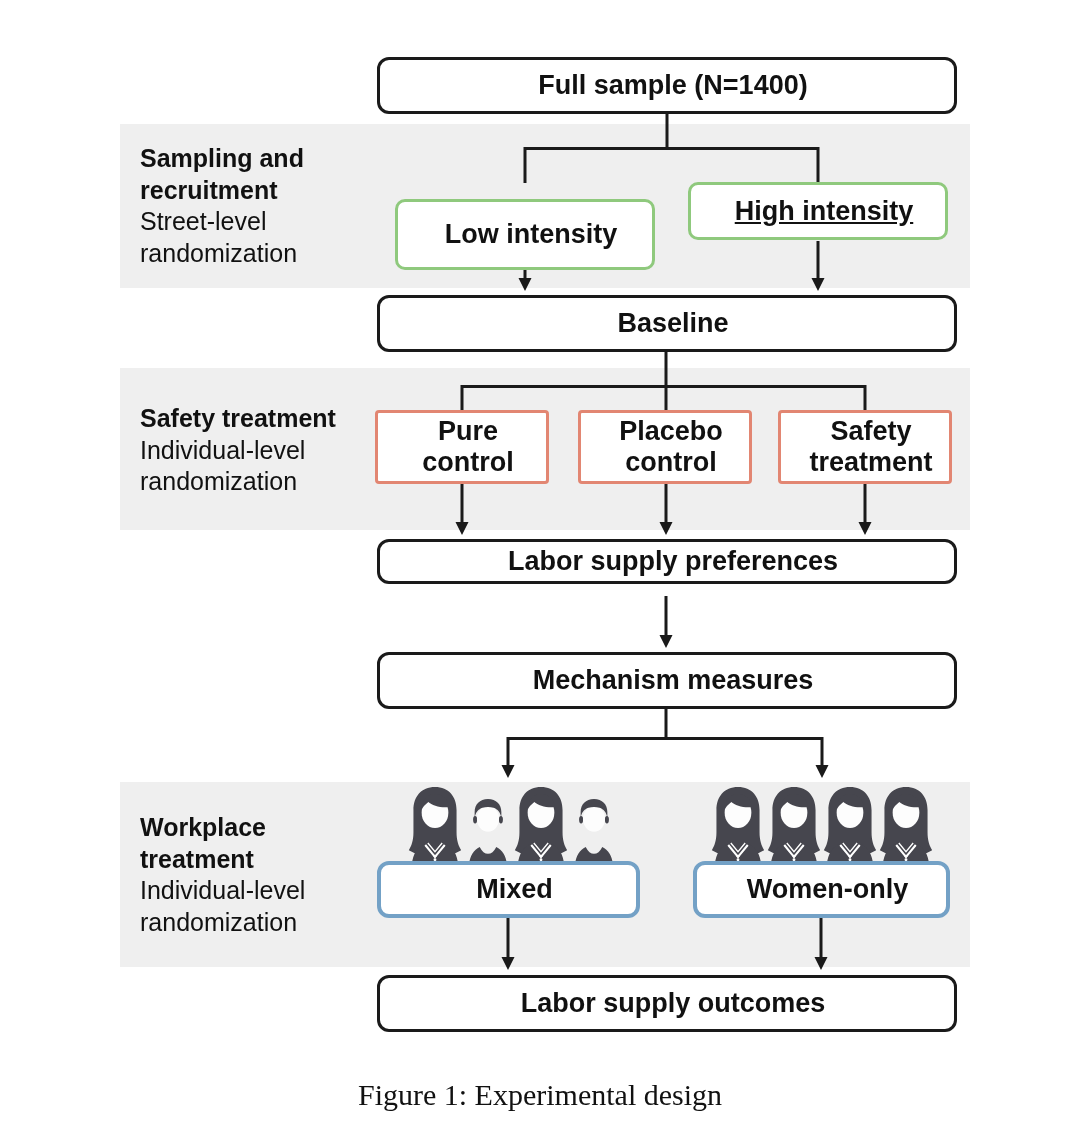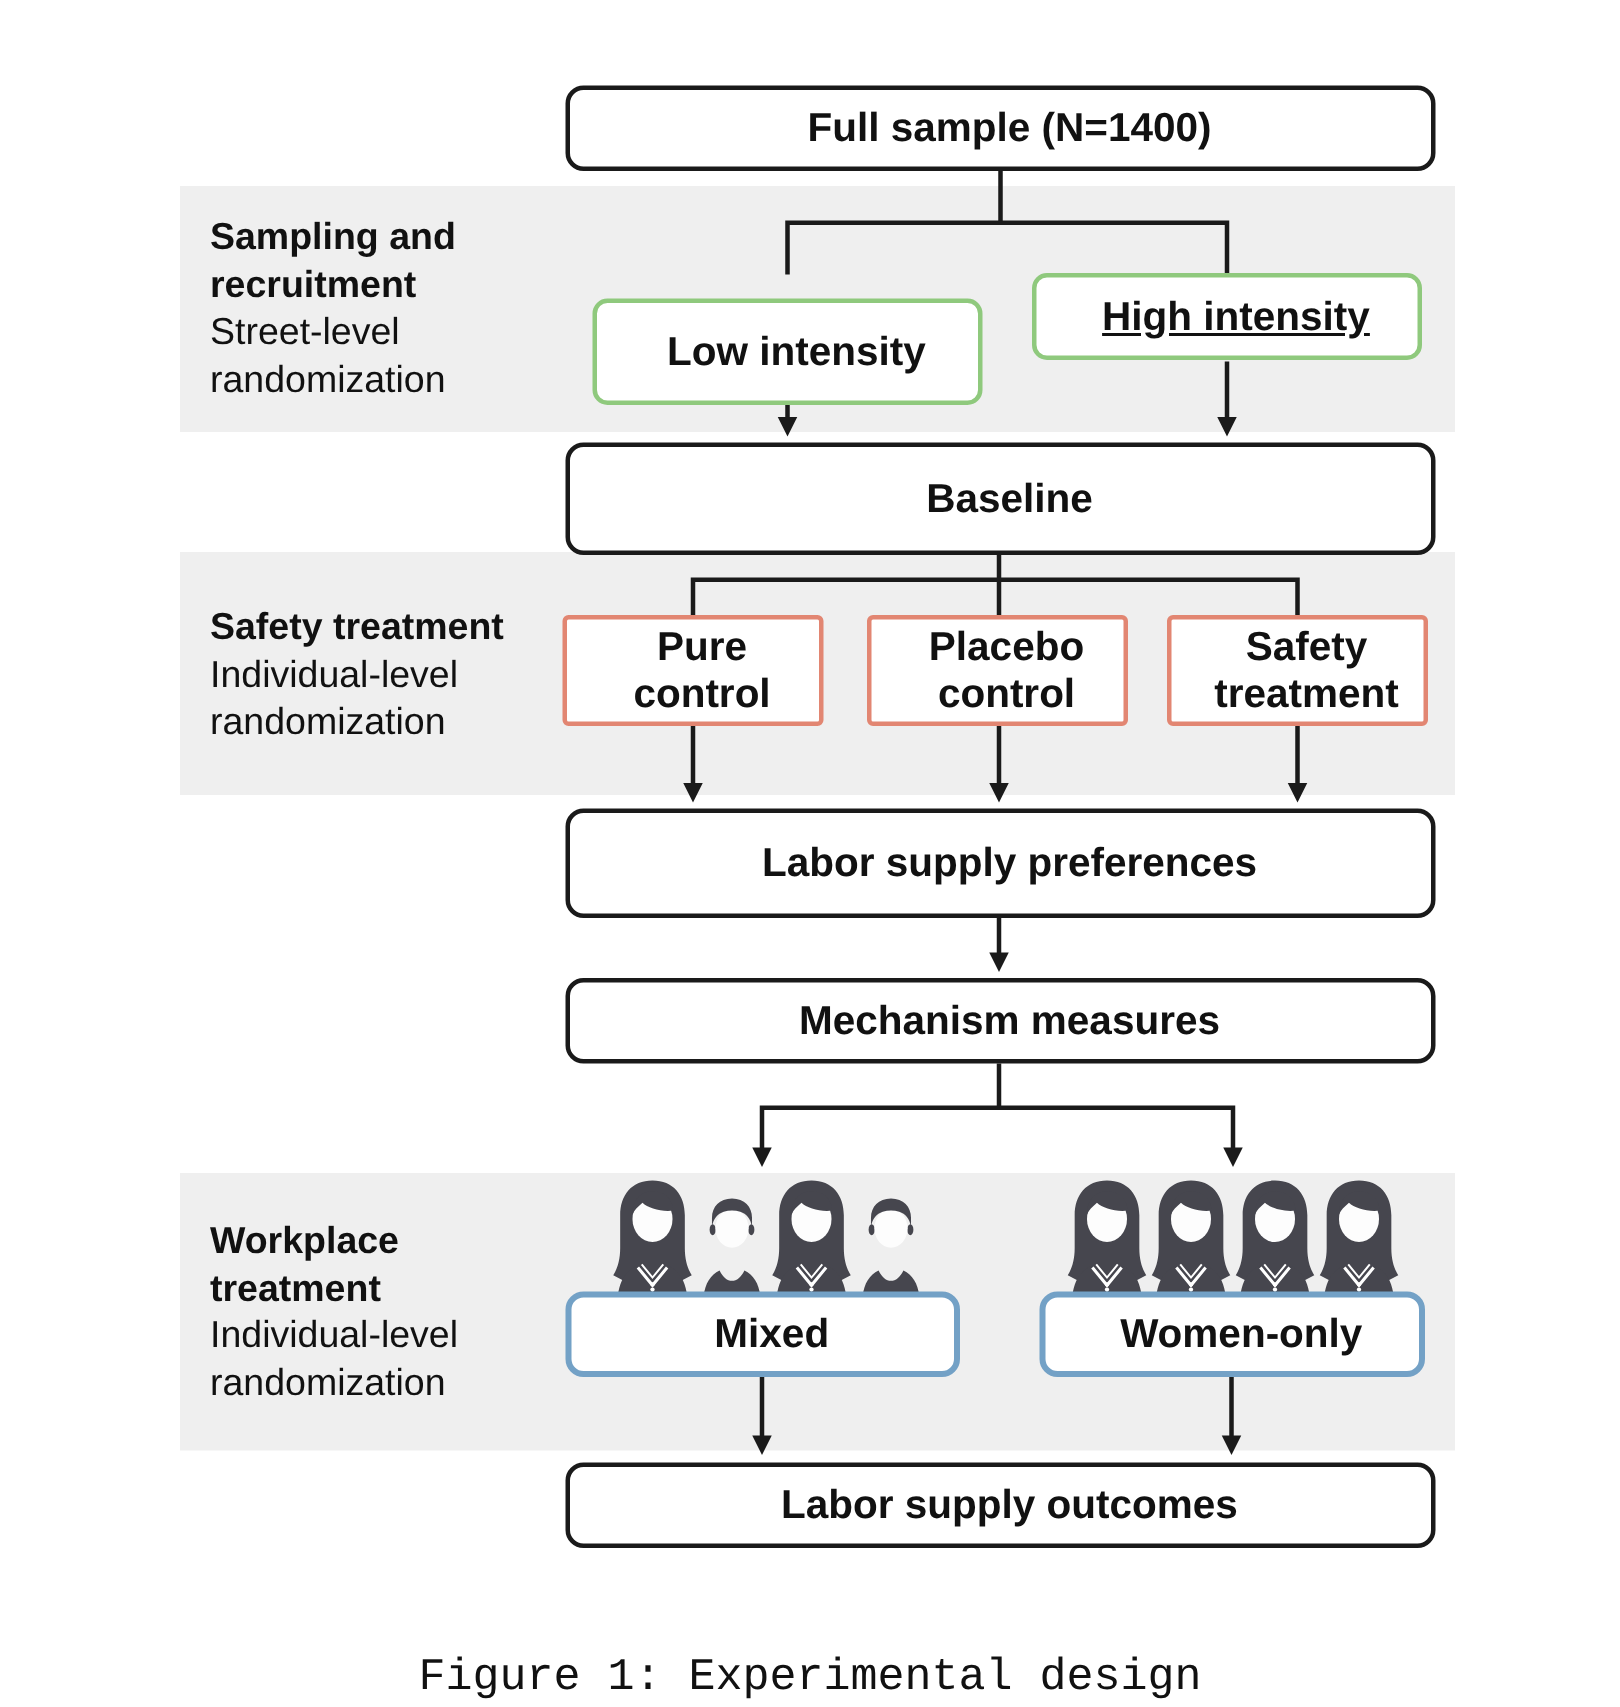--- a/index.html
+++ b/index.html
@@ -26,21 +26,21 @@
   .n-blue  { border:4px solid var(--blue-border,#73a1c6);   border-radius:12px; }
   .people {
     position:absolute; z-index:2; display:flex; align-items:flex-end; justify-content:center;
   }
   .person { display:block; position:relative; }
   .person.woman { width:64px; height:78px; z-index:2; }
   .person.man   { width:58px; height:70px; z-index:1; margin:0 -8px; }
   .people.women-group .person.woman { margin:0 -4px; }
   .caption {
     position:absolute; left:0; top:1078px; width:1080px; text-align:center;
-    font-family:Liberation Mono, monospace; font-size:30px; color:#111; z-index:2;margin-top:24px;
+    font-family:Liberation Serif, serif; font-size:30px; color:#111; z-index:2;
   }
 </style>
 </head>
 <body style="--band-bg: #efefef; --box-border-black: #1a1a1a; --green-border: #8fc97d; --red-border: #e28672; --blue-border: #73a1c6; --person-dark: #46464e; --connector: #1a1a1a;">
 
 <svg width="0" height="0" style="position:absolute" aria-hidden="true">
   <defs>
     <symbol id="sym-woman" viewBox="0 0 62 76">
       <path fill="var(--person-dark,#46464e)" d="M31,1 C17.5,1 10,10.5 10,23.5 L10,45 C10,53 8,58.5 5.5,62.5 L16,68 L46,68 L56.5,62.5 C54,58.5 52,53 52,45 L52,23.5 C52,10.5 44.5,1 31,1 Z"></path>
       <ellipse cx="31" cy="26" rx="13" ry="15" fill="#fdfdfd"></ellipse>
@@ -105,38 +105,38 @@
     <span>Full sample (N=1400)</span>
   </div>
 
   <div class="node n-green" style="left:395px;top:199px;width:260px;height:71px;">
     <span>Low intensity</span>
   </div>
   <div class="node n-green" style="left:688px;top:182px;width:260px;height:58px;text-decoration:underline;">
     <span>High intensity</span>
   </div>
 
-  <div class="node n-black" style="left:377px;top:295px;width:580px;height:75px;">
+  <div class="node n-black" style="left:377px;top:295px;width:580px;height:57px;">
     <span>Baseline</span>
   </div>
 
   <div class="node n-red" style="left:375px;top:410px;width:174px;height:74px;">
     <span>Pure</span>
     <span>control</span>
   </div>
   <div class="node n-red" style="left:578px;top:410px;width:174px;height:74px;">
     <span>Placebo</span>
     <span>control</span>
   </div>
   <div class="node n-red" style="left:778px;top:410px;width:174px;height:74px;">
     <span>Safety</span>
     <span>treatment</span>
   </div>
 
-  <div class="node n-black" style="left:377px;top:539px;width:580px;height:73px;">
+  <div class="node n-black" style="left:377px;top:539px;width:580px;height:45px;">
     <span>Labor supply preferences</span>
   </div>
 
   <div class="node n-black" style="left:377px;top:652px;width:580px;height:57px;">
     <span>Mechanism measures</span>
   </div>
 
   <div class="people mixed-group" style="left:377px;top:786px;width:263px;height:78px;">
       <svg viewBox="0 0 62 76" class="person woman">
         <use href="#sym-woman"></use>

